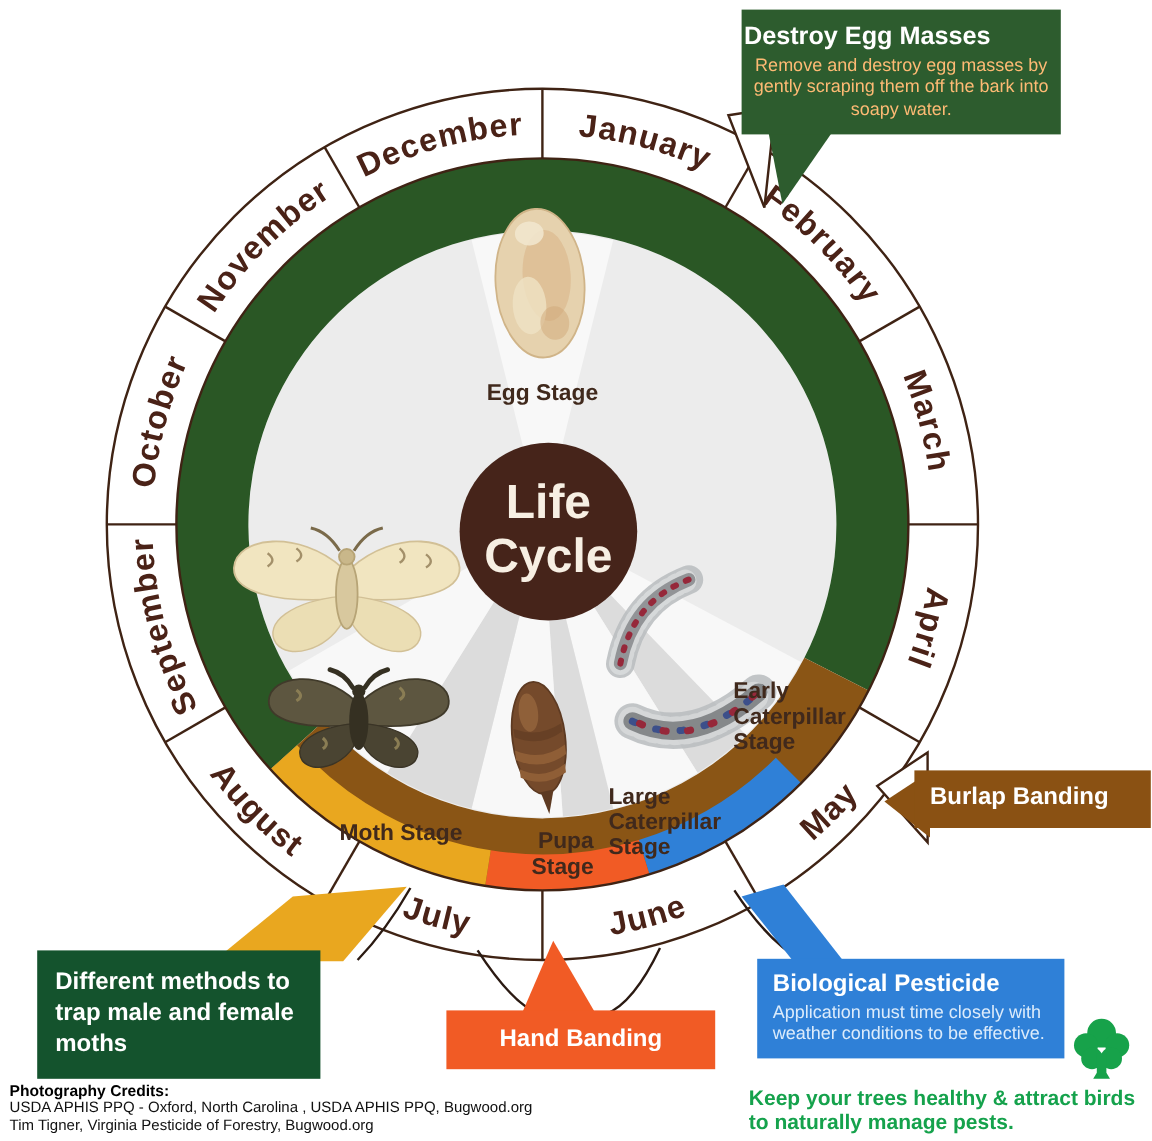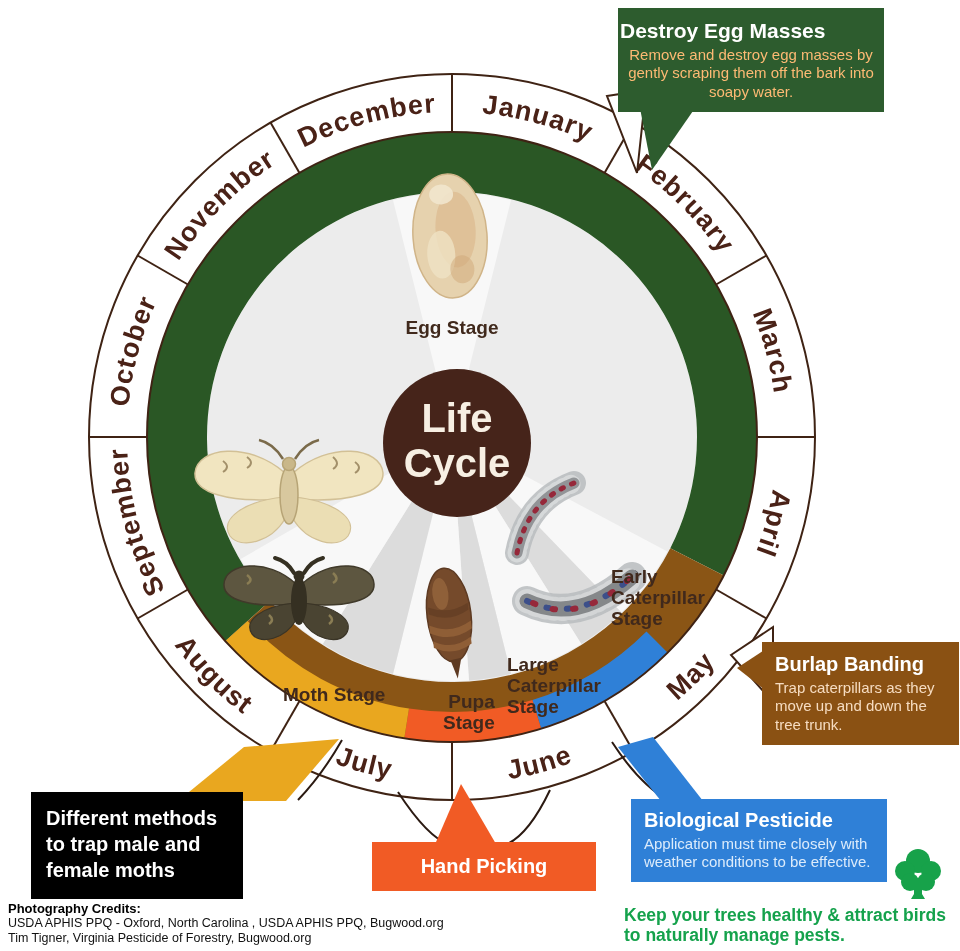--- a/index.html
+++ b/index.html
@@ -13,21 +13,21 @@
   .co-green{left:618px;top:8px;width:266px;padding:11px 2px;background:#2d5c2e;}
   .co-green .body{color:#fdba74;text-align:center;}
   .co-brown{left:762px;top:642px;width:197px;padding:11px 13px;background:#8a5113;}
   .co-brown .title{font-size:20px;}
   .co-brown .body{color:#f6dcc1;}
   .co-blue{left:631px;top:799px;width:256px;padding:10px 13px;background:#2f80d7;}
   .co-blue .title{font-size:20px;}
   .co-blue .body{color:#dcebfb;}
   .co-orange{left:372px;top:842px;width:224px;height:49px;background:#f15b25;text-align:center;}
   .co-orange .title{font-size:20px;padding-top:13px;}
-  .co-yellow{left:31px;top:792px;width:212px;padding:13px 15px;background:#000000;}
+  .co-yellow{left:31px;top:792px;width:236px;padding:13px 15px;background:#14532d;}
   .co-yellow .title{font-size:20px;line-height:1.3;}
   .credits{position:absolute;left:8px;top:901px;color:#000;}
   .credits .c-title{font-weight:700;font-size:13px;}
   .credits .c-line{font-size:12.5px;line-height:15px;color:#111;}
   .message{position:absolute;left:624px;top:905px;color:#15a24c;font-weight:700;font-size:17.5px;line-height:20px;white-space:pre-line;}
 </style>
 </head>
 <body>
 
 <div class="stage-wrap">
@@ -190,30 +190,29 @@
 Stage</div>
 <div class="label" style="left:283px;top:684px;">Moth Stage</div>
 
 <div class="callout co-green">
   <div class="title">Destroy Egg Masses</div>
   <div class="body">Remove and destroy egg masses by gently scraping them off the bark into soapy water.</div>
 </div>
 
 <div class="callout co-brown">
   <div class="title">Burlap Banding</div>
-  <div class="body">Trap caterpillars as they move up and down the tree trunk.</div>
 </div>
 
 <div class="callout co-blue">
   <div class="title">Biological Pesticide</div>
   <div class="body">Application must time closely with weather conditions to be effective.</div>
 </div>
 
 <div class="callout co-orange">
-  <div class="title">Hand Picking</div>
+  <div class="title">Hand Banding</div>
 </div>
 
 <div class="callout co-yellow">
   <div class="title">Different methods to trap male and female moths</div>
 </div>
 
 <div class="credits">
   <div class="c-title">Photography Credits:</div>
   <div class="c-line">USDA APHIS PPQ - Oxford, North Carolina , USDA APHIS PPQ, Bugwood.org</div>
   <div class="c-line">Tim Tigner, Virginia Pesticide of Forestry, Bugwood.org</div>

